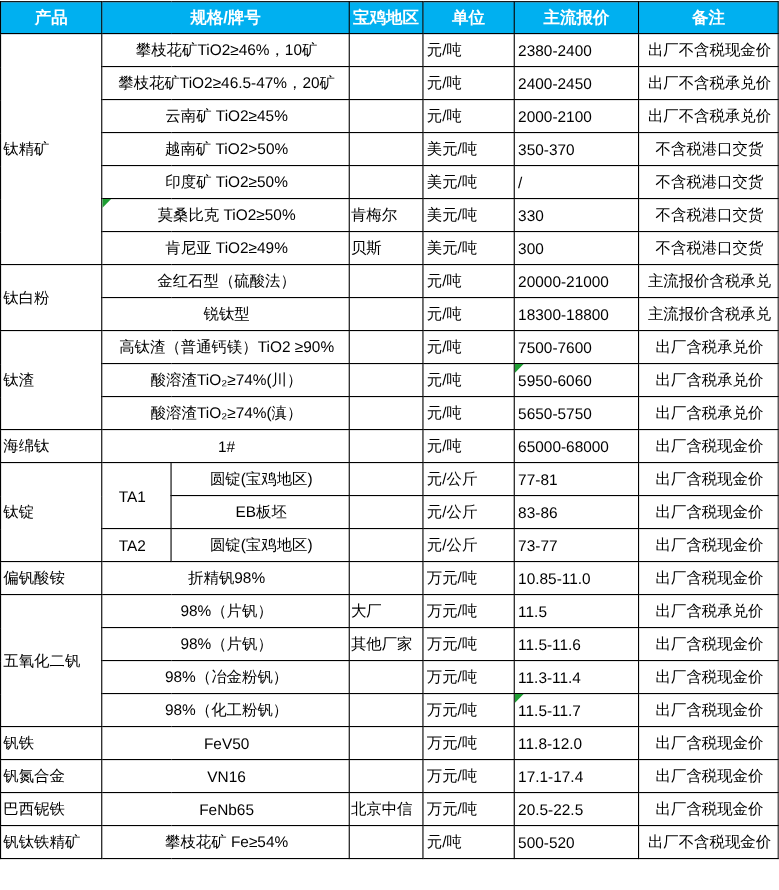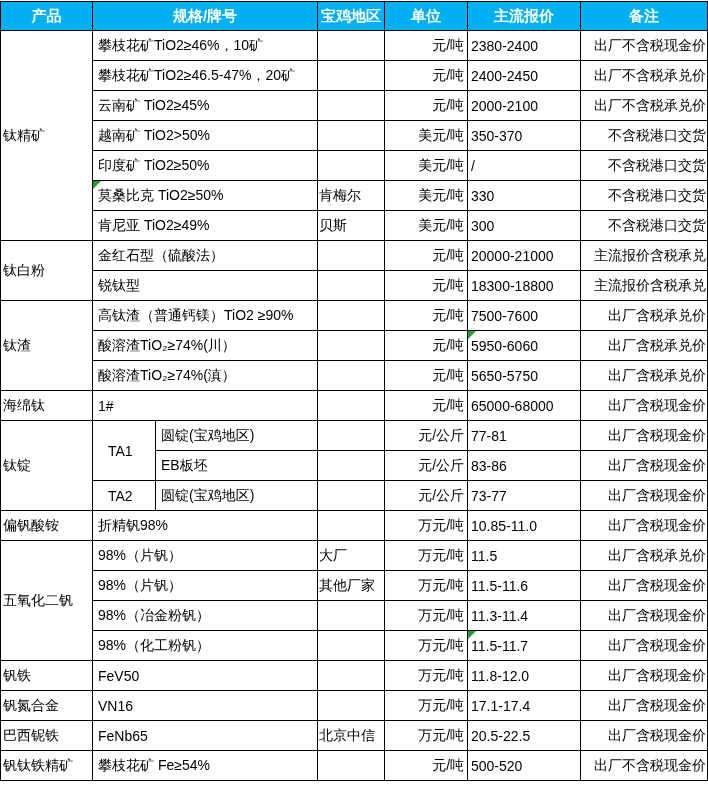--- a/index.html
+++ b/index.html
@@ -36,25 +36,25 @@
     font-size:14px;
     height:29px;
     padding:0 3px;
     position:relative;
     vertical-align:middle;
     white-space:nowrap;
     overflow:hidden;
   }
   td.c-product{text-align:left;padding:0 2px;}
   td.c-grade{text-align:left;padding-left:15px;}
-  td.c-spec{text-align:left;padding-left:5px;}
+  td.c-spec{text-align:center;padding-left:5px;}
   td.c-maker{text-align:left;padding:0 1px;}
-  td.c-unit{text-align:right;}
+  td.c-unit{text-align:left;}
   td.c-price{text-align:left;}
-  td.c-note{text-align:right;padding-left:3px;padding-right:1px;}
+  td.c-note{text-align:center;padding-left:3px;padding-right:1px;}
   .marker{
     position:absolute;top:0;left:0;width:0;height:0;
     border-top:8px solid var(--marker);
     border-right:8px solid transparent;
   }
 </style>
 </head>
 <body>
 
 <table>

